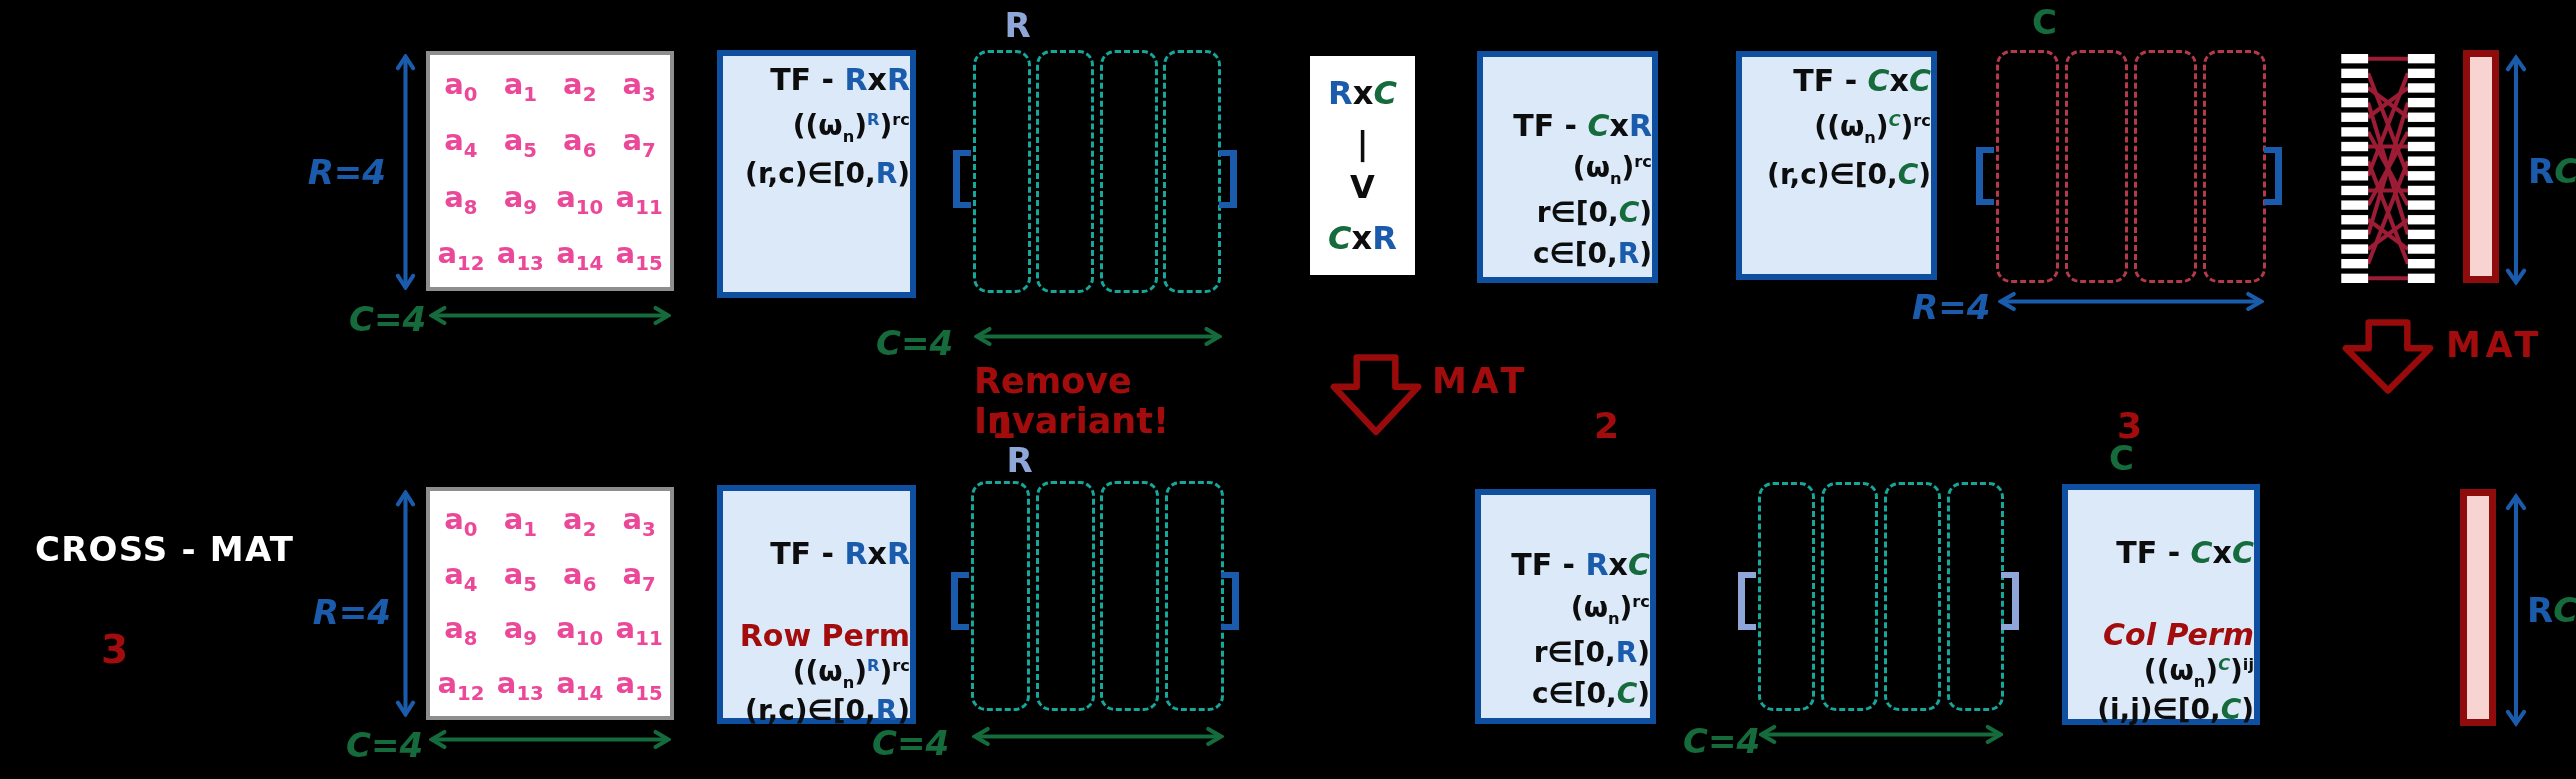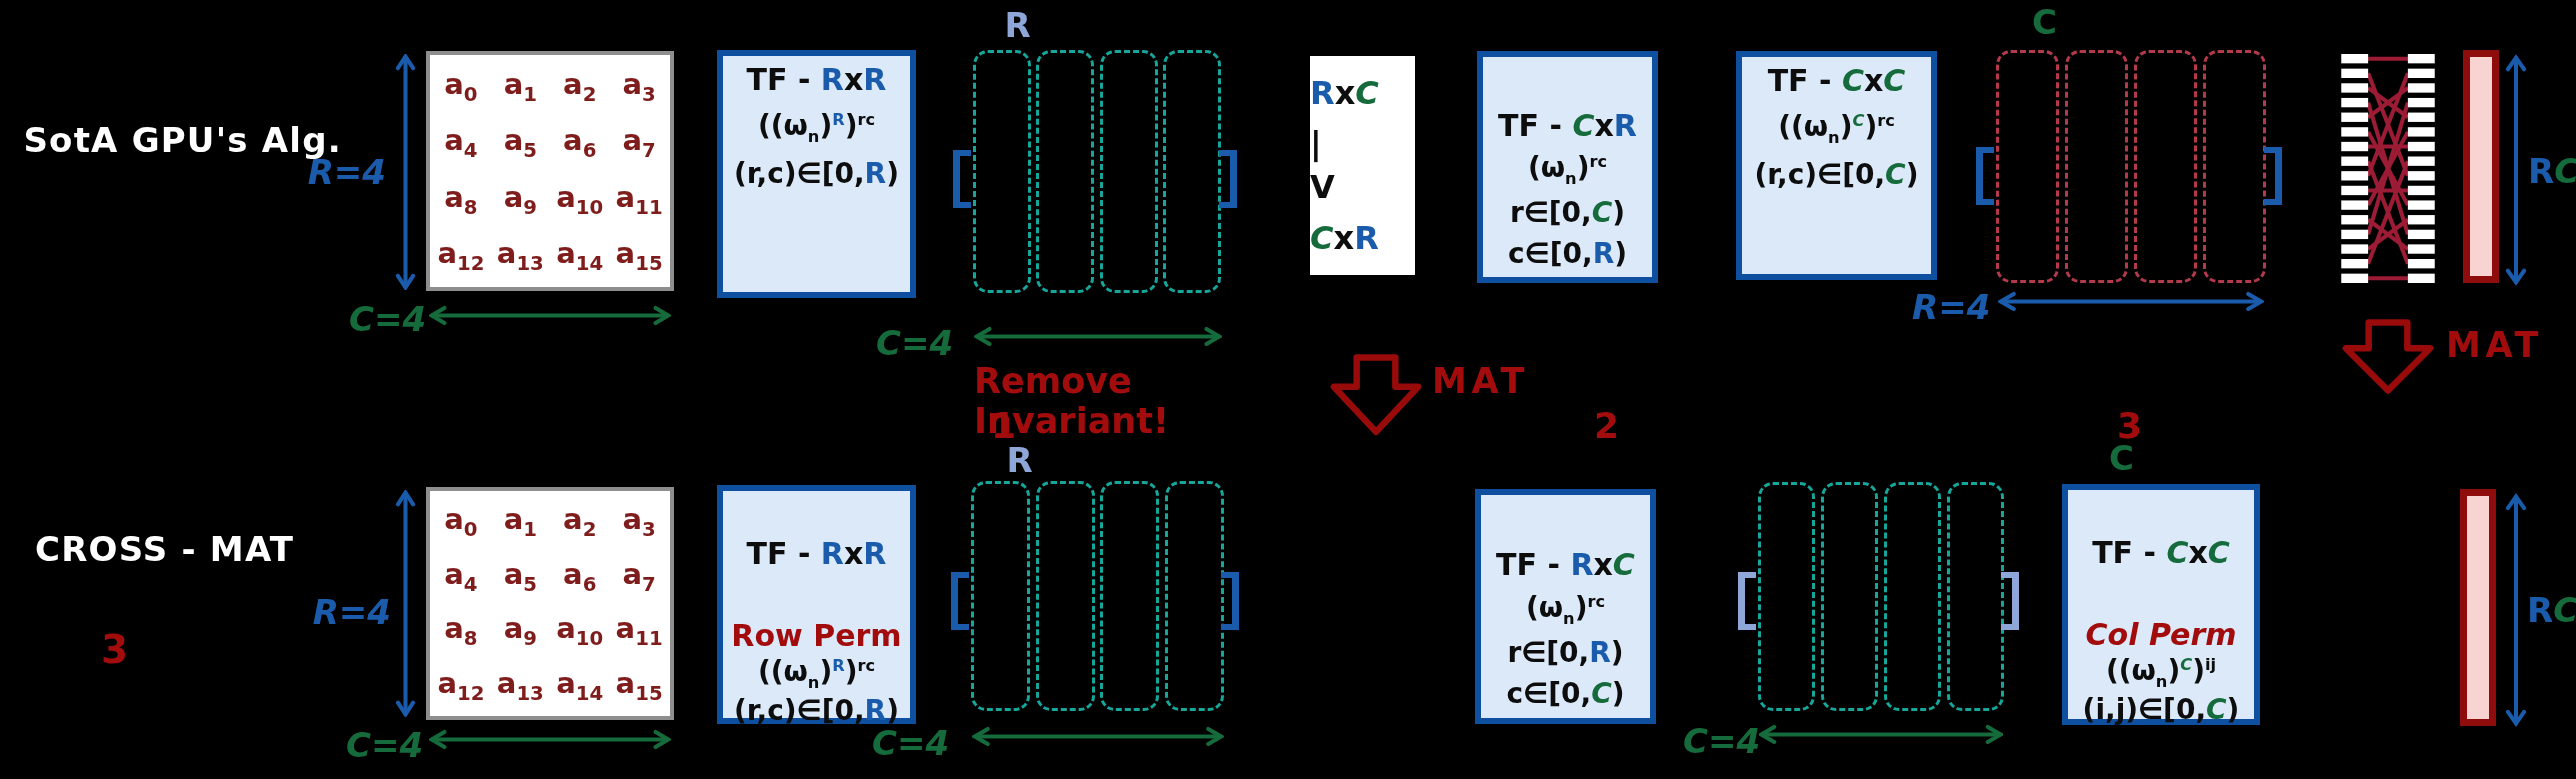--- a/index.html
+++ b/index.html
@@ -17,59 +17,58 @@
   .peri{color:#8fa6d8;}
   .dred{color:#a30c0c;}
   
   .lbl-main{font-size:34px;letter-spacing:1.2px;}
   .dim{font-size:34px;font-style:italic;}
   .note{font-size:35px;}
   .step{font-size:36px;}
   .single{font-size:34px;}
   
   .tfbox{background:#dbe9f9;border:6.4px solid #0e4f9f;display:flex;flex-direction:column;
-         align-items:center;color:#0d0d0d;}
+         align-items:flex-end;color:#0d0d0d;}
   .tfbox .line{white-space:nowrap;font-size:28px;line-height:1.25;}
   .tfbox .title{font-size:30px;margin-top:44px;}
   .tfbox sup{font-size:.58em;vertical-align:super;font-weight:bold;}
   .tfbox sub{font-size:.58em;vertical-align:sub;font-weight:bold;}
   .tfbox.sparse{justify-content:flex-start;}
   .tfbox.sparse .title{margin:13px 0 auto 0;}
   .tfbox.sparse .line{margin:4.7px 0;}
   .tfbox.sparse .line:last-child{margin-bottom:15px;}
   .tfbox.even{justify-content:space-evenly;}
   
   .matrix{background:#fff;border:4.7px solid #8e8e8e;display:grid;
           grid-template-columns:repeat(4,1fr);align-items:center;justify-items:center;
           padding:3.5px 1.2px;}
-  .mcell{font-size:29px;color:#7f1d1d;white-space:nowrap;}
+  .mcell{font-size:29px;color:#ec4899;white-space:nowrap;}
   .mcell sub{font-size:.68em;}
   
   .dgroup{display:flex;gap:5.8px;}
   .dcol{flex:1;border:3.5px dashed var(--dc);border-radius:15px;}
   .teal{--dc:#16a69a;}
   .crims{--dc:#b23a4a;}
   
   .brk{width:17.5px;height:58px;}
   .brk.l{border-left:7.6px solid;border-top:6.4px solid;border-bottom:6.4px solid;}
   .brk.r{border-right:7.6px solid;border-top:6.4px solid;border-bottom:6.4px solid;}
   
   .redbar{background:#f7d4d1;border:7px solid #8e0c0c;}
   
-  .convert{background:#fff;display:flex;flex-direction:column;align-items:flex-start;
+  .convert{background:#fff;display:flex;flex-direction:column;align-items:center;
            justify-content:space-evenly;font-size:32px;color:#0d0d0d;}
   
   .dblarrow{display:block;}
 </style>
 </head>
 <body>
 
 <div class="canvas">
 
-  <div class="abs lbl-main white" style="left:23.4px;top:120px;">SotA GPU's Alg.</div>
 
   <div class="abs dim blue" style="left:304px;top:152px;width:82px;text-align:right;">R=4</div>
   <div class="abs dblarrow blue" style="left:395px;top:54px;width:21px;height:236px;"><svg width="21" height="236" viewBox="0 0 36 404">
         <line x1="18" y1="5" x2="18" y2="399" stroke="currentColor" fill="none" stroke-width="7" stroke-linecap="round"></line>
         <polyline points="5,24 18,4 31,24" stroke="currentColor" fill="none" stroke-width="7" stroke-linecap="round"></polyline>
         <polyline points="5,380 18,400 31,380" stroke="currentColor" fill="none" stroke-width="7" stroke-linecap="round"></polyline>
       </svg></div>
 
   <div class="abs matrix" style="left:426px;top:51px;width:248px;height:240px;">
       <div class="mcell"><span>a</span><sub>0</sub></div>

